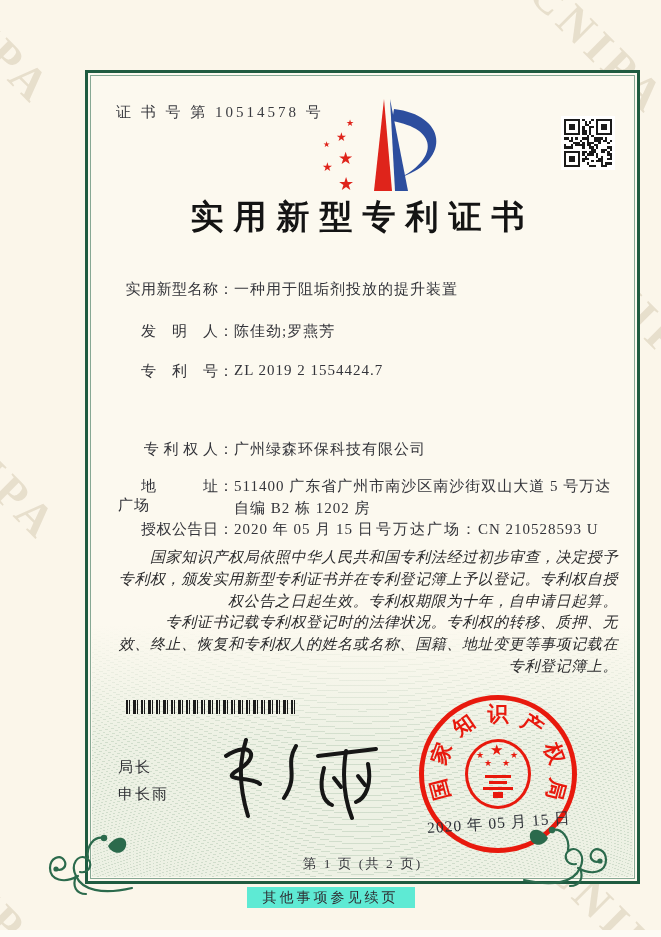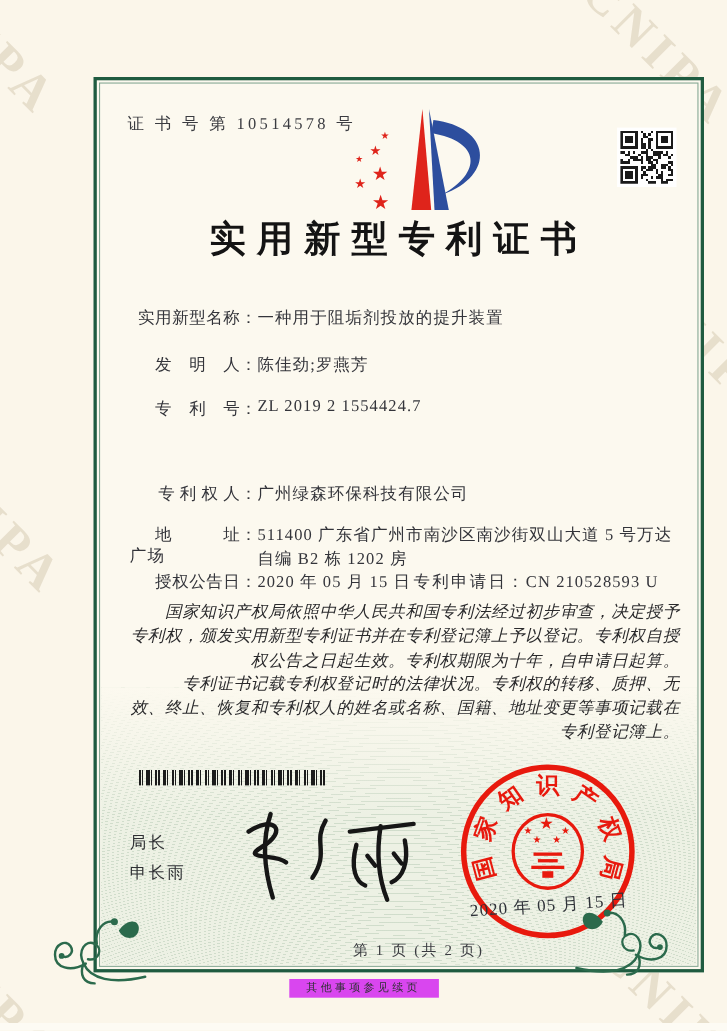--- a/index.html
+++ b/index.html
@@ -73,27 +73,27 @@
   .seal-char{position:absolute;left:50%;top:50%;font-size:21px;font-weight:bold;color:#e8190d;
     font-family:"Liberation Serif","DejaVu Serif",serif;}
   .emblem{position:absolute;left:50%;top:36px;width:72px;height:82px;transform:translateX(-50%);}
   .emblem-ring{position:absolute;left:3px;top:8px;width:60px;height:64px;border:3px solid #e8190d;border-radius:50%;}
   .em-star{position:absolute;color:#e8190d;line-height:1;}
   .em-bar{position:absolute;background:#e8190d;left:50%;transform:translateX(-50%);}
   .seal-date{position:absolute;left:323px;top:740px;width:176px;text-align:center;z-index:4;
     font-size:15.5px;letter-spacing:1px;color:#2e3138;transform:rotate(-4deg);}
   
   .page-info{position:absolute;left:0;top:782px;width:100%;text-align:center;
-    font-size:13.5px;letter-spacing:2px;color:#3a3b40;padding-left:18px;}
+    font-size:13.5px;letter-spacing:2px;color:#3a3b40;}
   .flourish{position:absolute;z-index:5;}
   .flourish svg path{stroke:#2b6a4c;stroke-width:2.2;fill:none;stroke-linecap:round;}
   .flourish svg .fill{fill:#2b6a4c;stroke:none;}
   .flourish.right svg{transform:scaleX(-1);}
   .foot-note{position:absolute;left:0;top:888px;width:100%;text-align:center;z-index:2;}
-  .foot-note span{background:#d946ef;padding:3px 16px;font-size:10px;letter-spacing:3px;color:#2e2f33;font-family:Liberation Serif, serif;}
+  .foot-note span{background:#5eead4;padding:3px 16px;font-size:14px;letter-spacing:3px;color:#2e2f33;font-family:Liberation Serif, serif;}
   .bottom-strip{position:absolute;left:0;bottom:0;width:100%;height:7px;background:#fdfbf4;z-index:1;}
 </style>
 </head>
 <body>
 
 <div class="wm" style="left:-58px;top:-44px">CNIPA</div>
 <div class="wm" style="left:556px;top:-34px">CNIPA</div>
 <div class="wm" style="left:600px;top:236px">CNIPA</div>
 <div class="wm" style="left:-52px;top:392px">CNIPA</div>
 <div class="wm faint" style="left:385px;top:248px">CNIPA</div>
@@ -266,21 +266,21 @@
     <div class="row" style="top:367px">
       <span class="lbl">专 利 权 人：</span><span class="val">广州绿森环保科技有限公司</span>
     </div>
     <div class="row" style="top:404px">
       <span class="lbl">地　　　址：</span><span class="val">511400 广东省广州市南沙区南沙街双山大道 5 号万达广场</span>
     </div>
     <div class="addr2">自编 B2 栋 1202 房</div>
     <div class="row" style="top:447px">
       <span class="lbl">授权公告日：</span><span class="val">2020 年 05 月 15 日</span>
       <span class="pair2">
-        <span class="lbl2">专利申请日：</span><span class="val">CN 210528593 U</span>
+        <span class="lbl2">号万达广场：</span><span class="val">CN 210528593 U</span>
       </span>
     </div>
 
     <div class="paras">
       <p>国家知识产权局依照中华人民共和国专利法经过初步审查，决定授予专利权，颁发实用新型专利证书并在专利登记簿上予以登记。专利权自授权公告之日起生效。专利权期限为十年，自申请日起算。</p>
       <p>专利证书记载专利权登记时的法律状况。专利权的转移、质押、无效、终止、恢复和专利权人的姓名或名称、国籍、地址变更等事项记载在专利登记簿上。</p>
     </div>
 
     <div class="barcode"></div>
 

